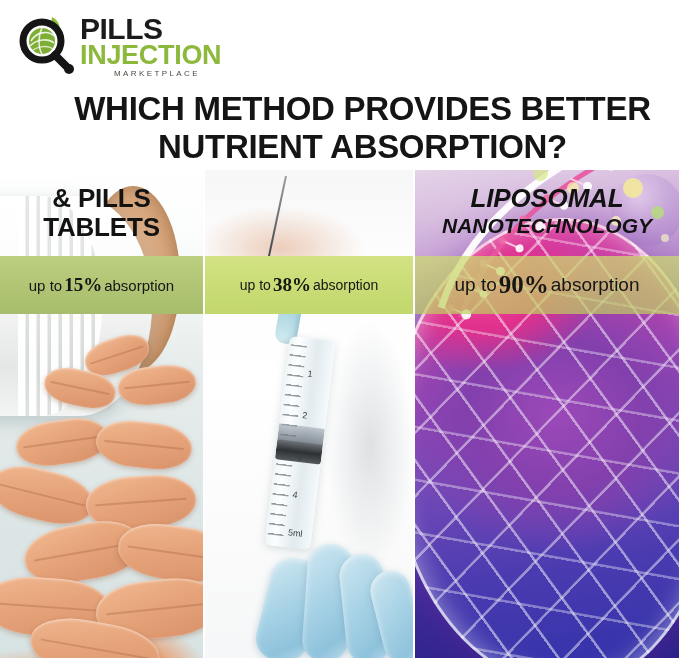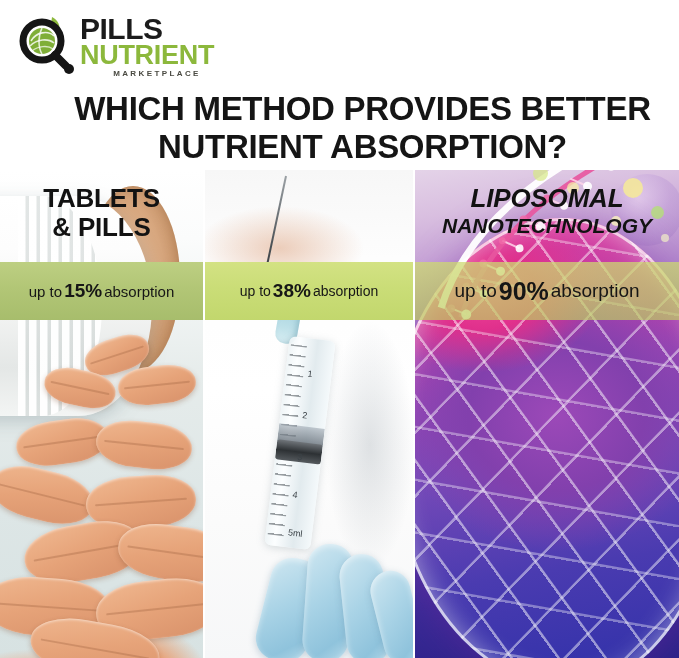--- a/index.html
+++ b/index.html
@@ -50,21 +50,21 @@
   .logo-nutrition {
     font-size: 27px;
     font-weight: bold;
     letter-spacing: -0.3px;
     color: #8cb83c;
     line-height: 26px;
     display: block;
   }
   .logo-marketplace {
     font-size: 8px;
-    font-weight: bold;
+    font-weight: normal;
     letter-spacing: 2.4px;
     color: #4a4a42;
     line-height: 12px;
     display: block;
     text-align: center;
     width: 142px;
     margin-left: 6px;
   }
 
   
@@ -376,21 +376,21 @@
   }
   .mt-1 { font-size: 26px; line-height: 29px; }
   .mt-2 { font-size: 26px; line-height: 29px; }
   .mt-3 { font-size: 26px; line-height: 28px; font-style: italic; }
   .mt-line2-small { font-size: 21px; display: block; letter-spacing: 0px; }
 
   
   .band {
     position: absolute;
     left: 0;
-    top: 92px;
+    top: 86px;
     width: 100%;
     height: 58px;
     z-index: 7;
     display: flex;
     align-items: center;
     justify-content: center;
     color: #161616;
     white-space: nowrap;
   }
   .band-1 {
@@ -401,20 +401,21 @@
     background: linear-gradient(180deg, #d3e283 0%, #cadd77 45%, #c2d76d 100%);
     font-size: 14px;
   }
   .band-3 {
     background: linear-gradient(180deg, rgba(205,218,112,0.74) 0%, rgba(198,213,104,0.72) 45%, rgba(190,207,96,0.70) 100%);
     font-size: 19px;
   }
   .band b {
     font-weight: bold;
     padding: 0 2px;
+    font-family: Liberation Serif, serif;
   }
   .band-1 b { font-size: 19px; }
   .band-2 b { font-size: 19px; }
   .band-3 b { font-size: 25px; }
 </style>
 </head>
 <body>
 
 <div id="infographic">
 
@@ -427,21 +428,21 @@
         <path d="M13 27 C18 18 30 16 36 22" fill="none" stroke="#ffffff" stroke-width="1.6" opacity="0.85"></path>
         <path d="M12 32 C19 25 30 24 36 29" fill="none" stroke="#ffffff" stroke-width="1.6" opacity="0.8"></path>
         <path d="M14 37 C20 32 30 31 35 35" fill="none" stroke="#ffffff" stroke-width="1.4" opacity="0.7"></path>
         <path d="M24 14 C20 22 20 33 24 40" fill="none" stroke="#ffffff" stroke-width="1.5" opacity="0.8"></path>
         <path d="M37 41 L48 52" stroke="#151515" stroke-width="8" stroke-linecap="round"></path>
         <circle cx="51" cy="55" r="5" fill="#151515"></circle>
       </svg>
     </div>
     <div class="logo-text">
       <span class="logo-nano">PILLS</span>
-      <span class="logo-nutrition">NUTRIENT</span>
+      <span class="logo-nutrition">INJECTION</span>
       <span class="logo-marketplace">MARKETPLACE</span>
     </div>
   </div>
 
   <div class="headline">
     <div>WHICH METHOD PROVIDES BETTER</div>
     <div>NUTRIENT ABSORPTION?</div>
   </div>
 
   <div class="columns">
@@ -459,22 +460,22 @@
         <div class="pill p5"></div>
         <div class="pill p6"></div>
         <div class="pill p7"></div>
         <div class="pill p8"></div>
         <div class="pill p9"></div>
         <div class="pill p10"></div>
         <div class="pill p11"></div>
         <div class="pill p12"></div>
       </div>
       <div class="method-title mt-1">
+        <div>&amp; PILLS</div>
         <div>TABLETS</div>
-        <div>&amp; PILLS</div>
       </div>
       <div class="band band-1">
         <span>up to </span>
           <b>15%</b>
           <span> absorption</span>
       </div>
     </div>
 
     <div class="col-gap gap-1"></div>
 

